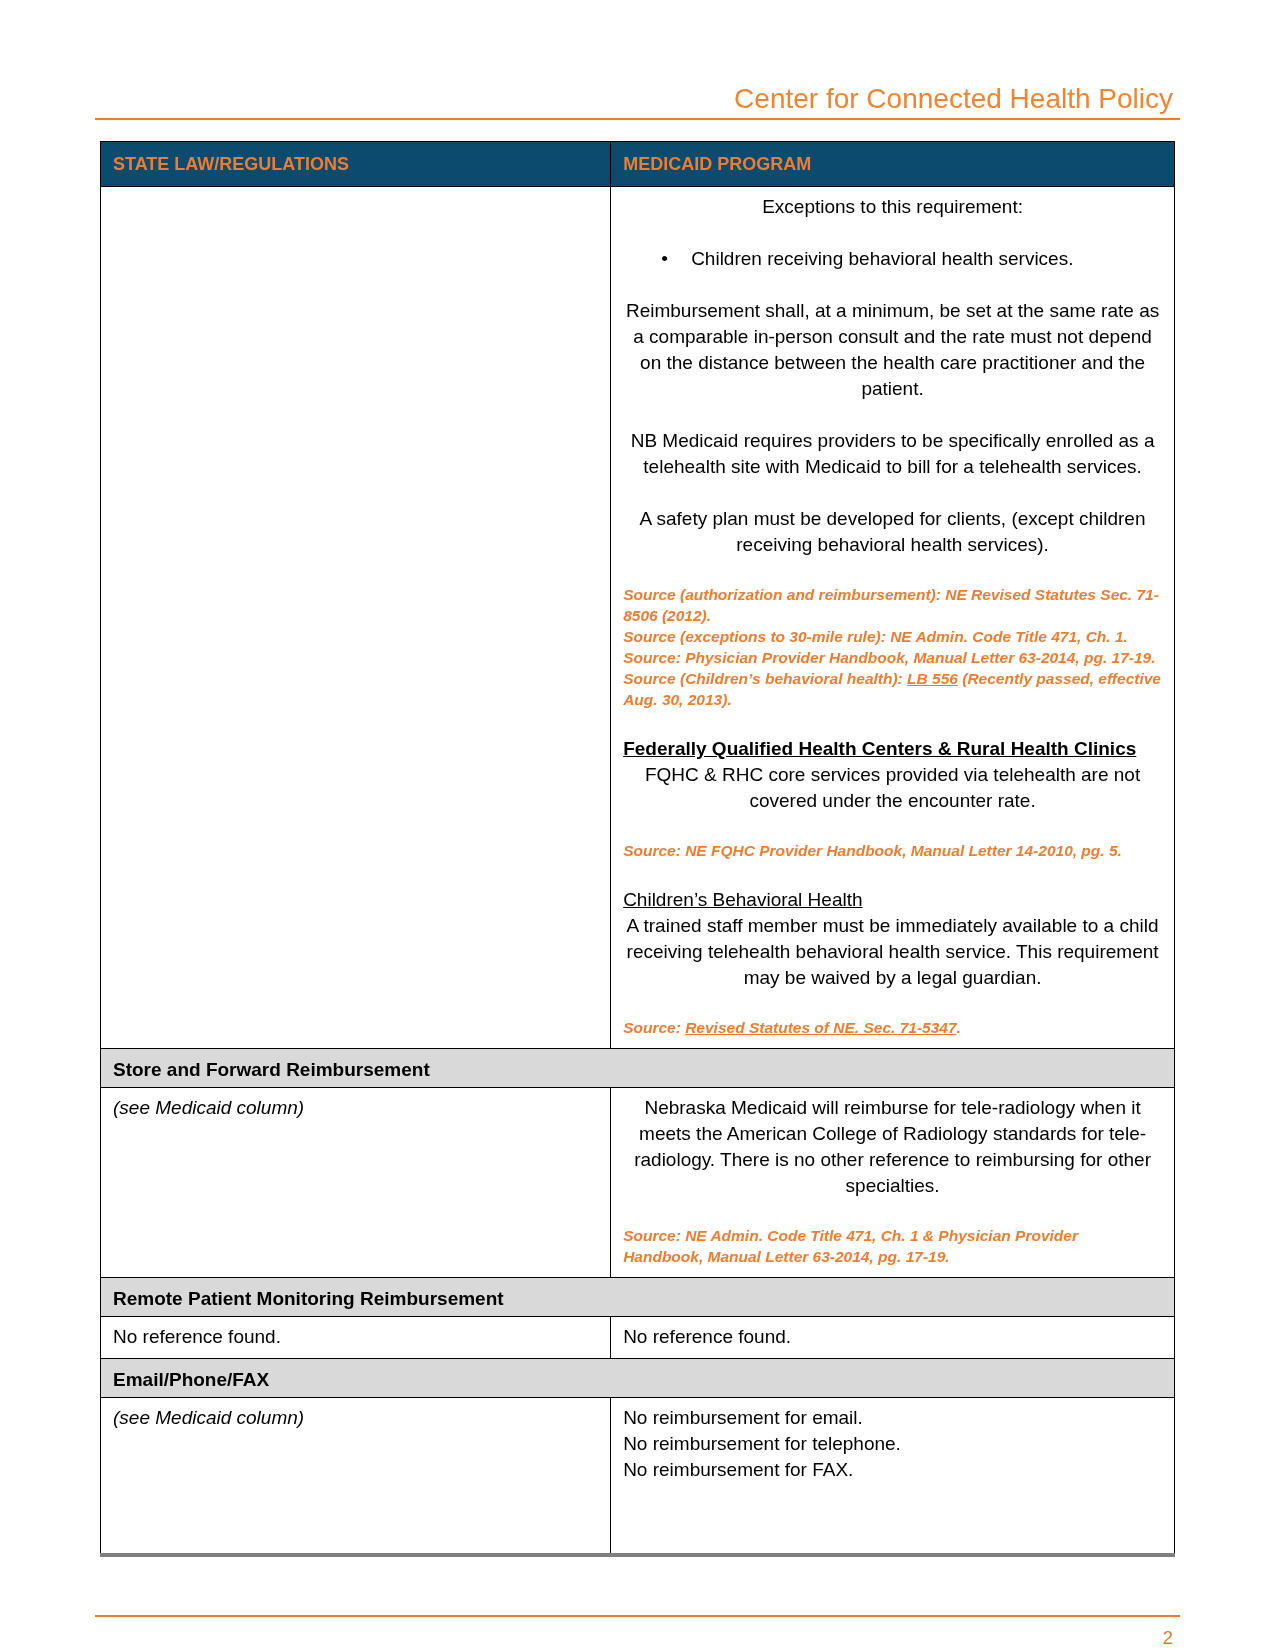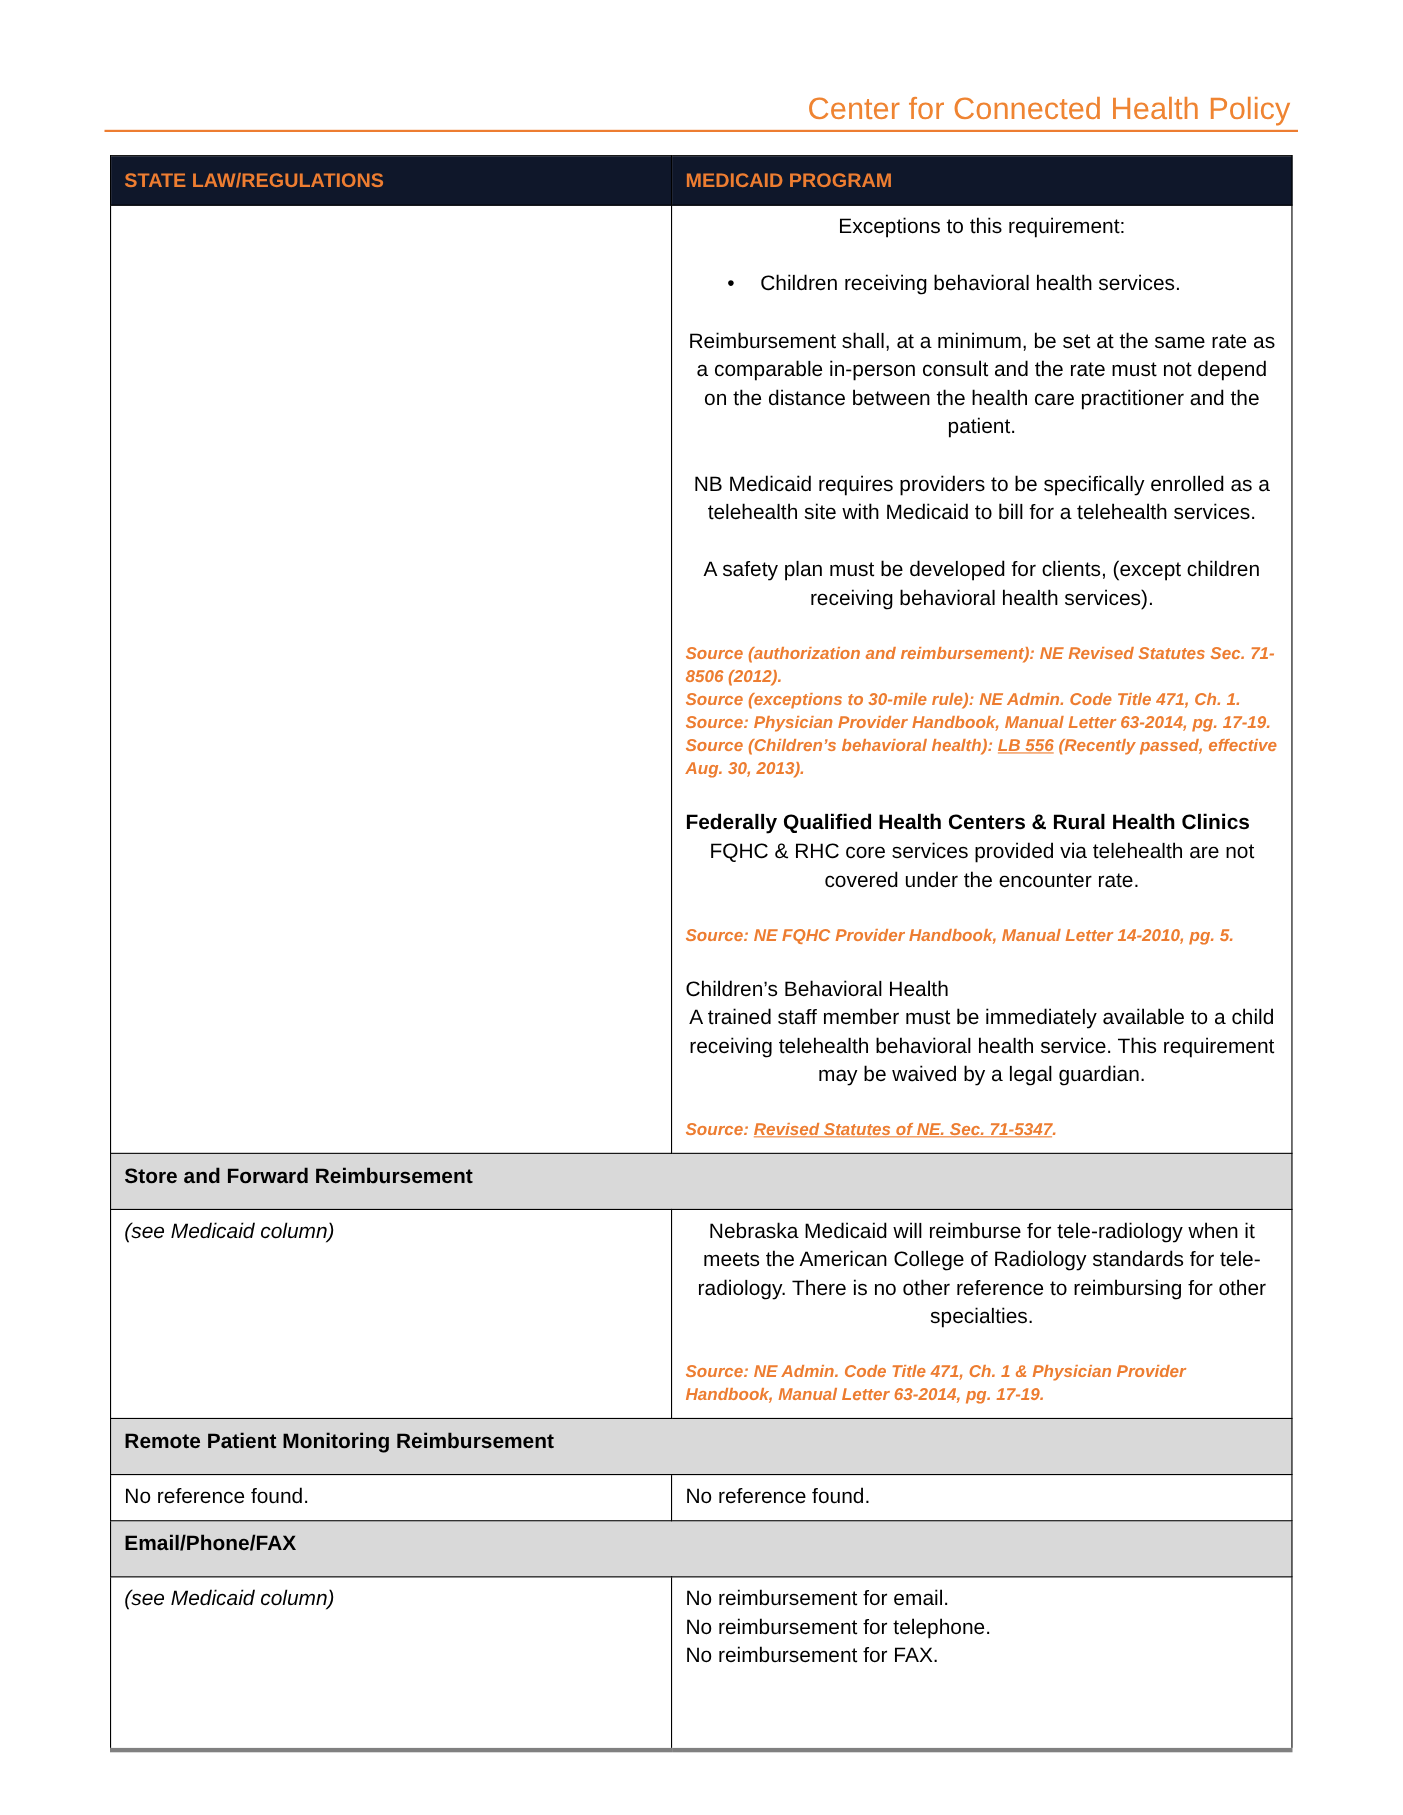--- a/index.html
+++ b/index.html
@@ -45,32 +45,32 @@
   .policy-table th, .policy-table td {
     border: 1px solid #000000;
     vertical-align: top;
     padding: 7px 12px 8px 12px;
     text-align: left;
   }
   .policy-table td + td, .policy-table th + th { border-left: 1px solid #6f6f6f; }
   .policy-table tr.last-row td { border-bottom: 4px solid #808080; }
 
   .policy-table th {
-    background: #0f172a;
+    background: #0c4a6e;
     color: #ED7D31;
     font-size: 18px;
     font-weight: bold;
     padding-top: 9px;
     padding-bottom: 9px;
   }
   .section-row td {
     background: #D9D9D9;
     font-weight: bold;
     padding-top: 8px;
-    padding-bottom: 16px;
+    padding-bottom: 4px;
   }
 
   .para { margin: 0 0 26px 0; text-align: center; }
   .bullet-item {
     display: flex;
     margin: 0 0 26px 38px;
   }
   .bullet-glyph { width: 30px; flex: none; }
 
   .src-block {
@@ -79,20 +79,21 @@
     font-style: italic;
     font-size: 15.5px;
     line-height: 21px;
     margin: 0 0 26px 0;
   }
   .src-block.last { margin-bottom: 2px; }
   .src-link { text-decoration: underline; text-align: right; }
 
   .cell-subhead {
     font-weight: bold;
+    text-decoration: underline;
     margin: 0;
   }
   .cell-subhead.regular { font-weight: normal; }
 
   .see-col { font-style: italic; }
 
   .tall-cell { height: 165px; }
   .bottom-cell { height: 157px; }
 
   

